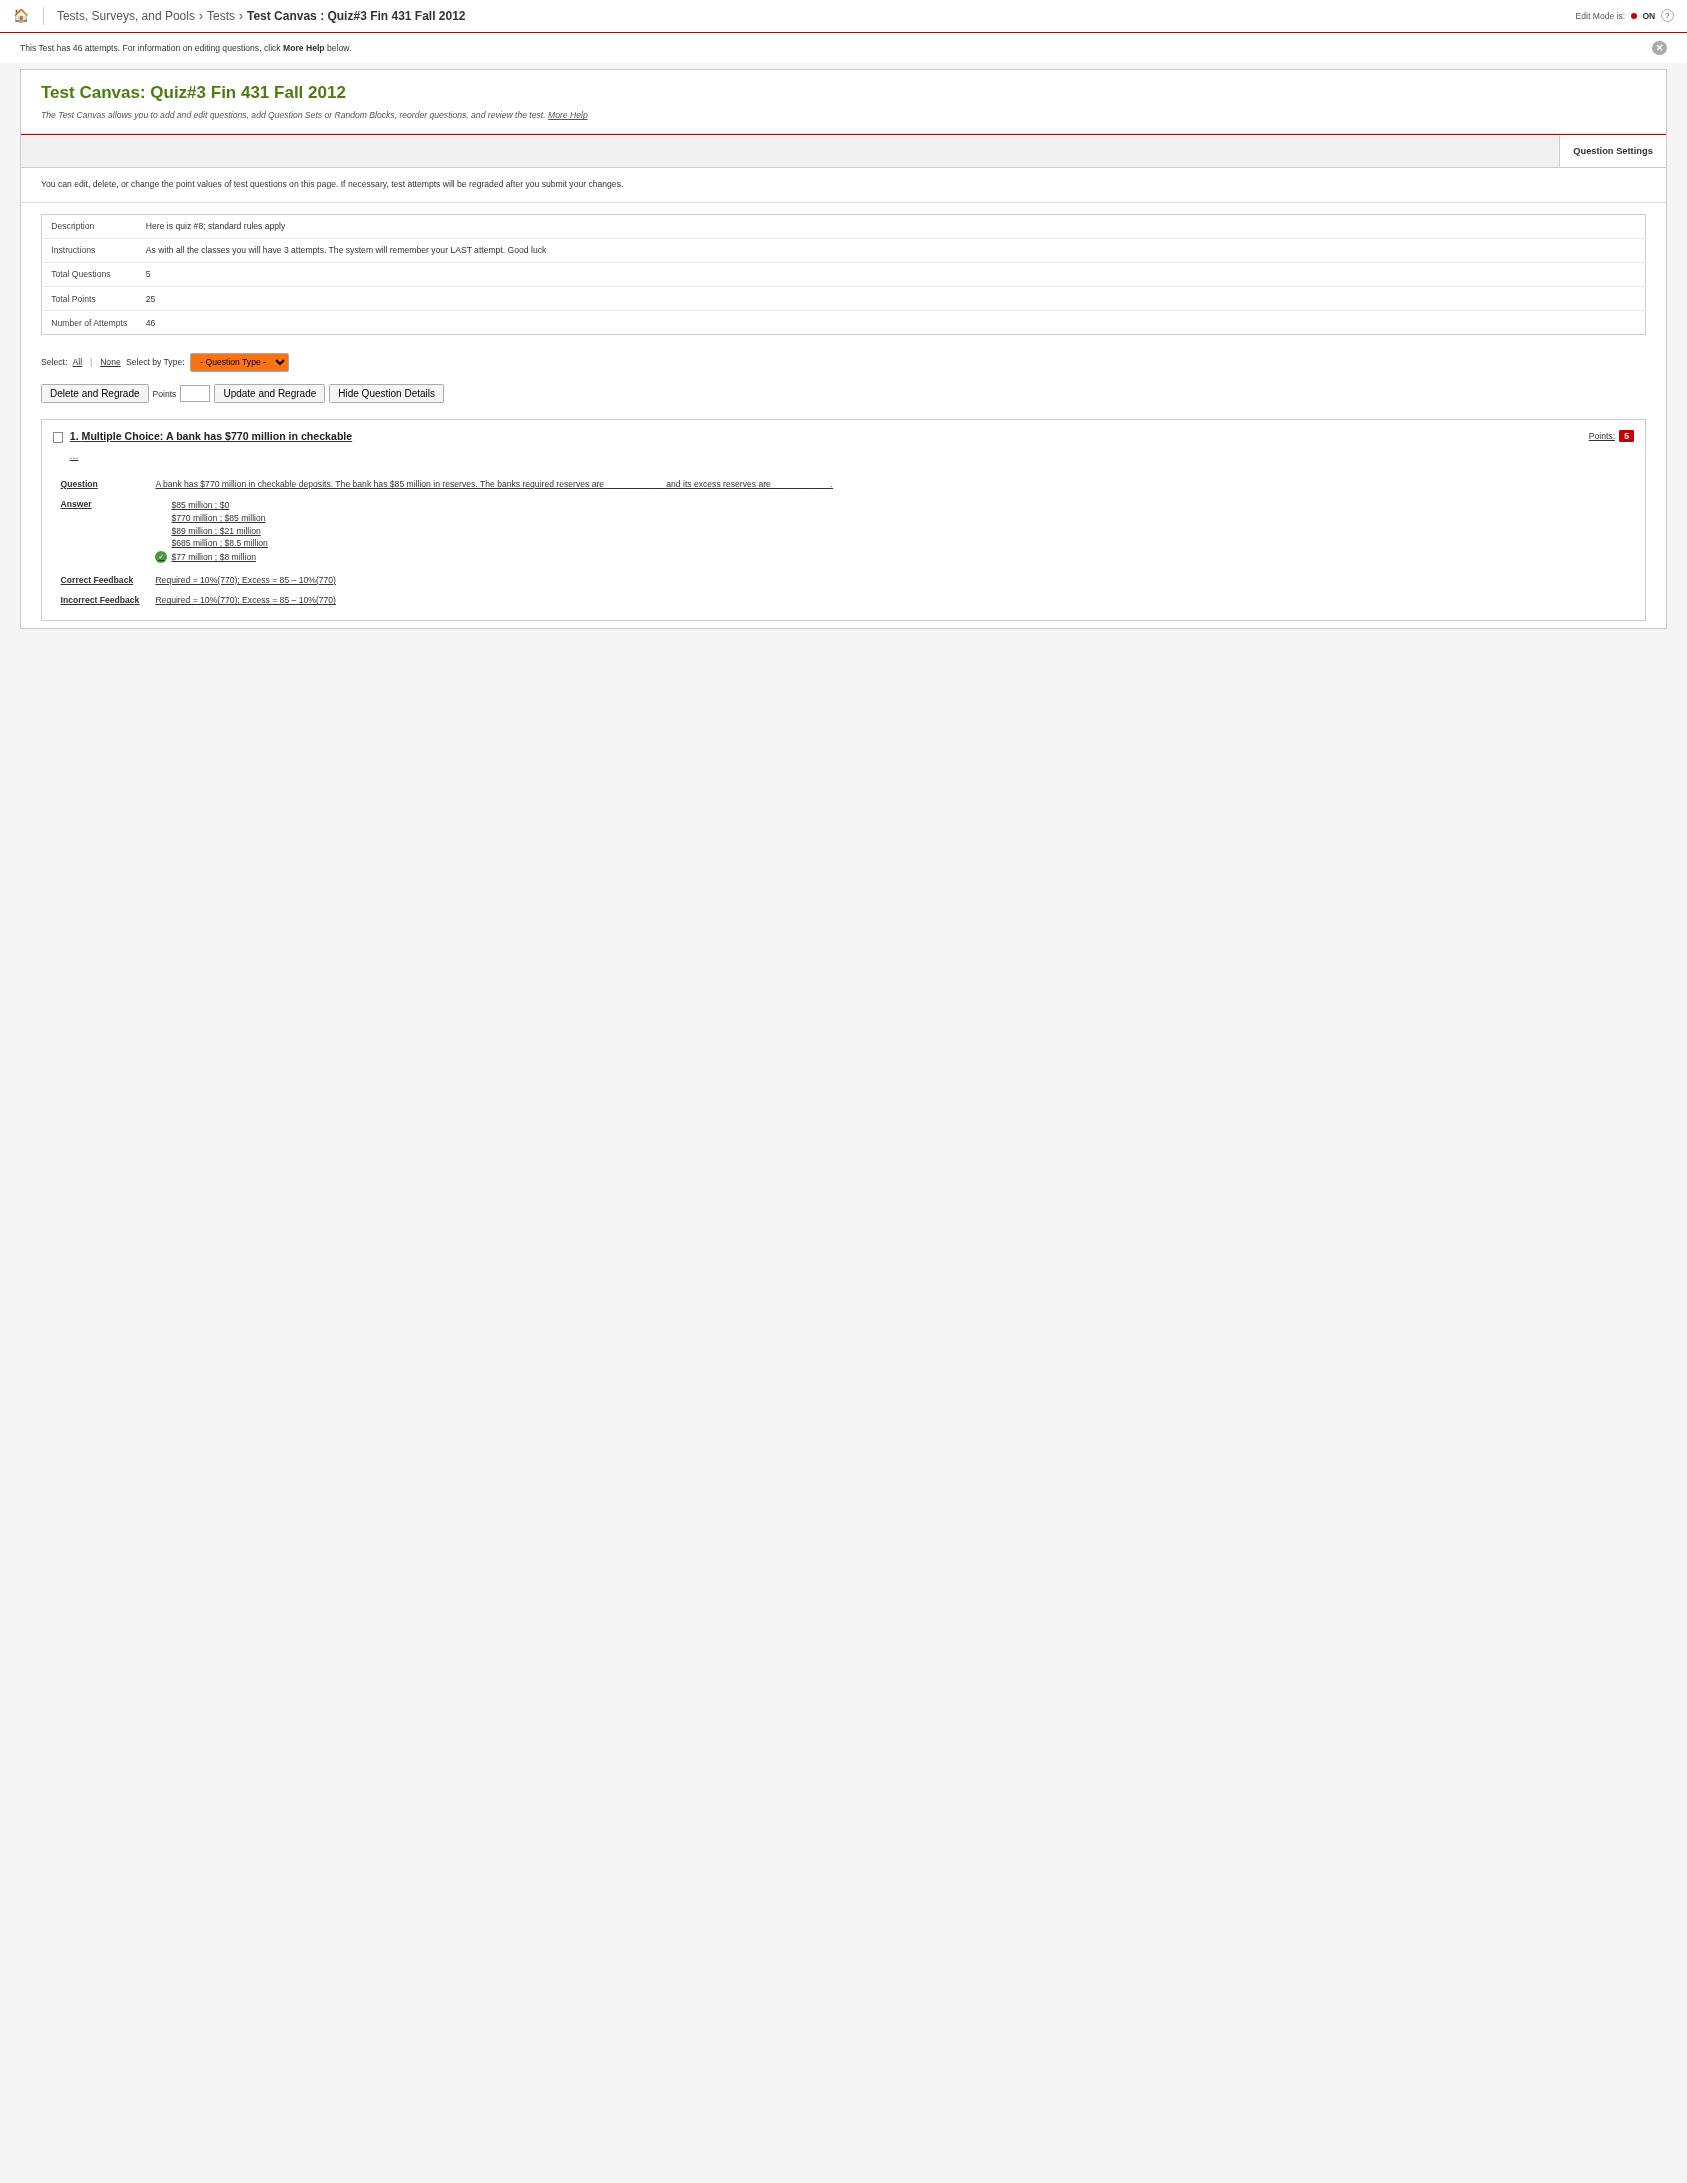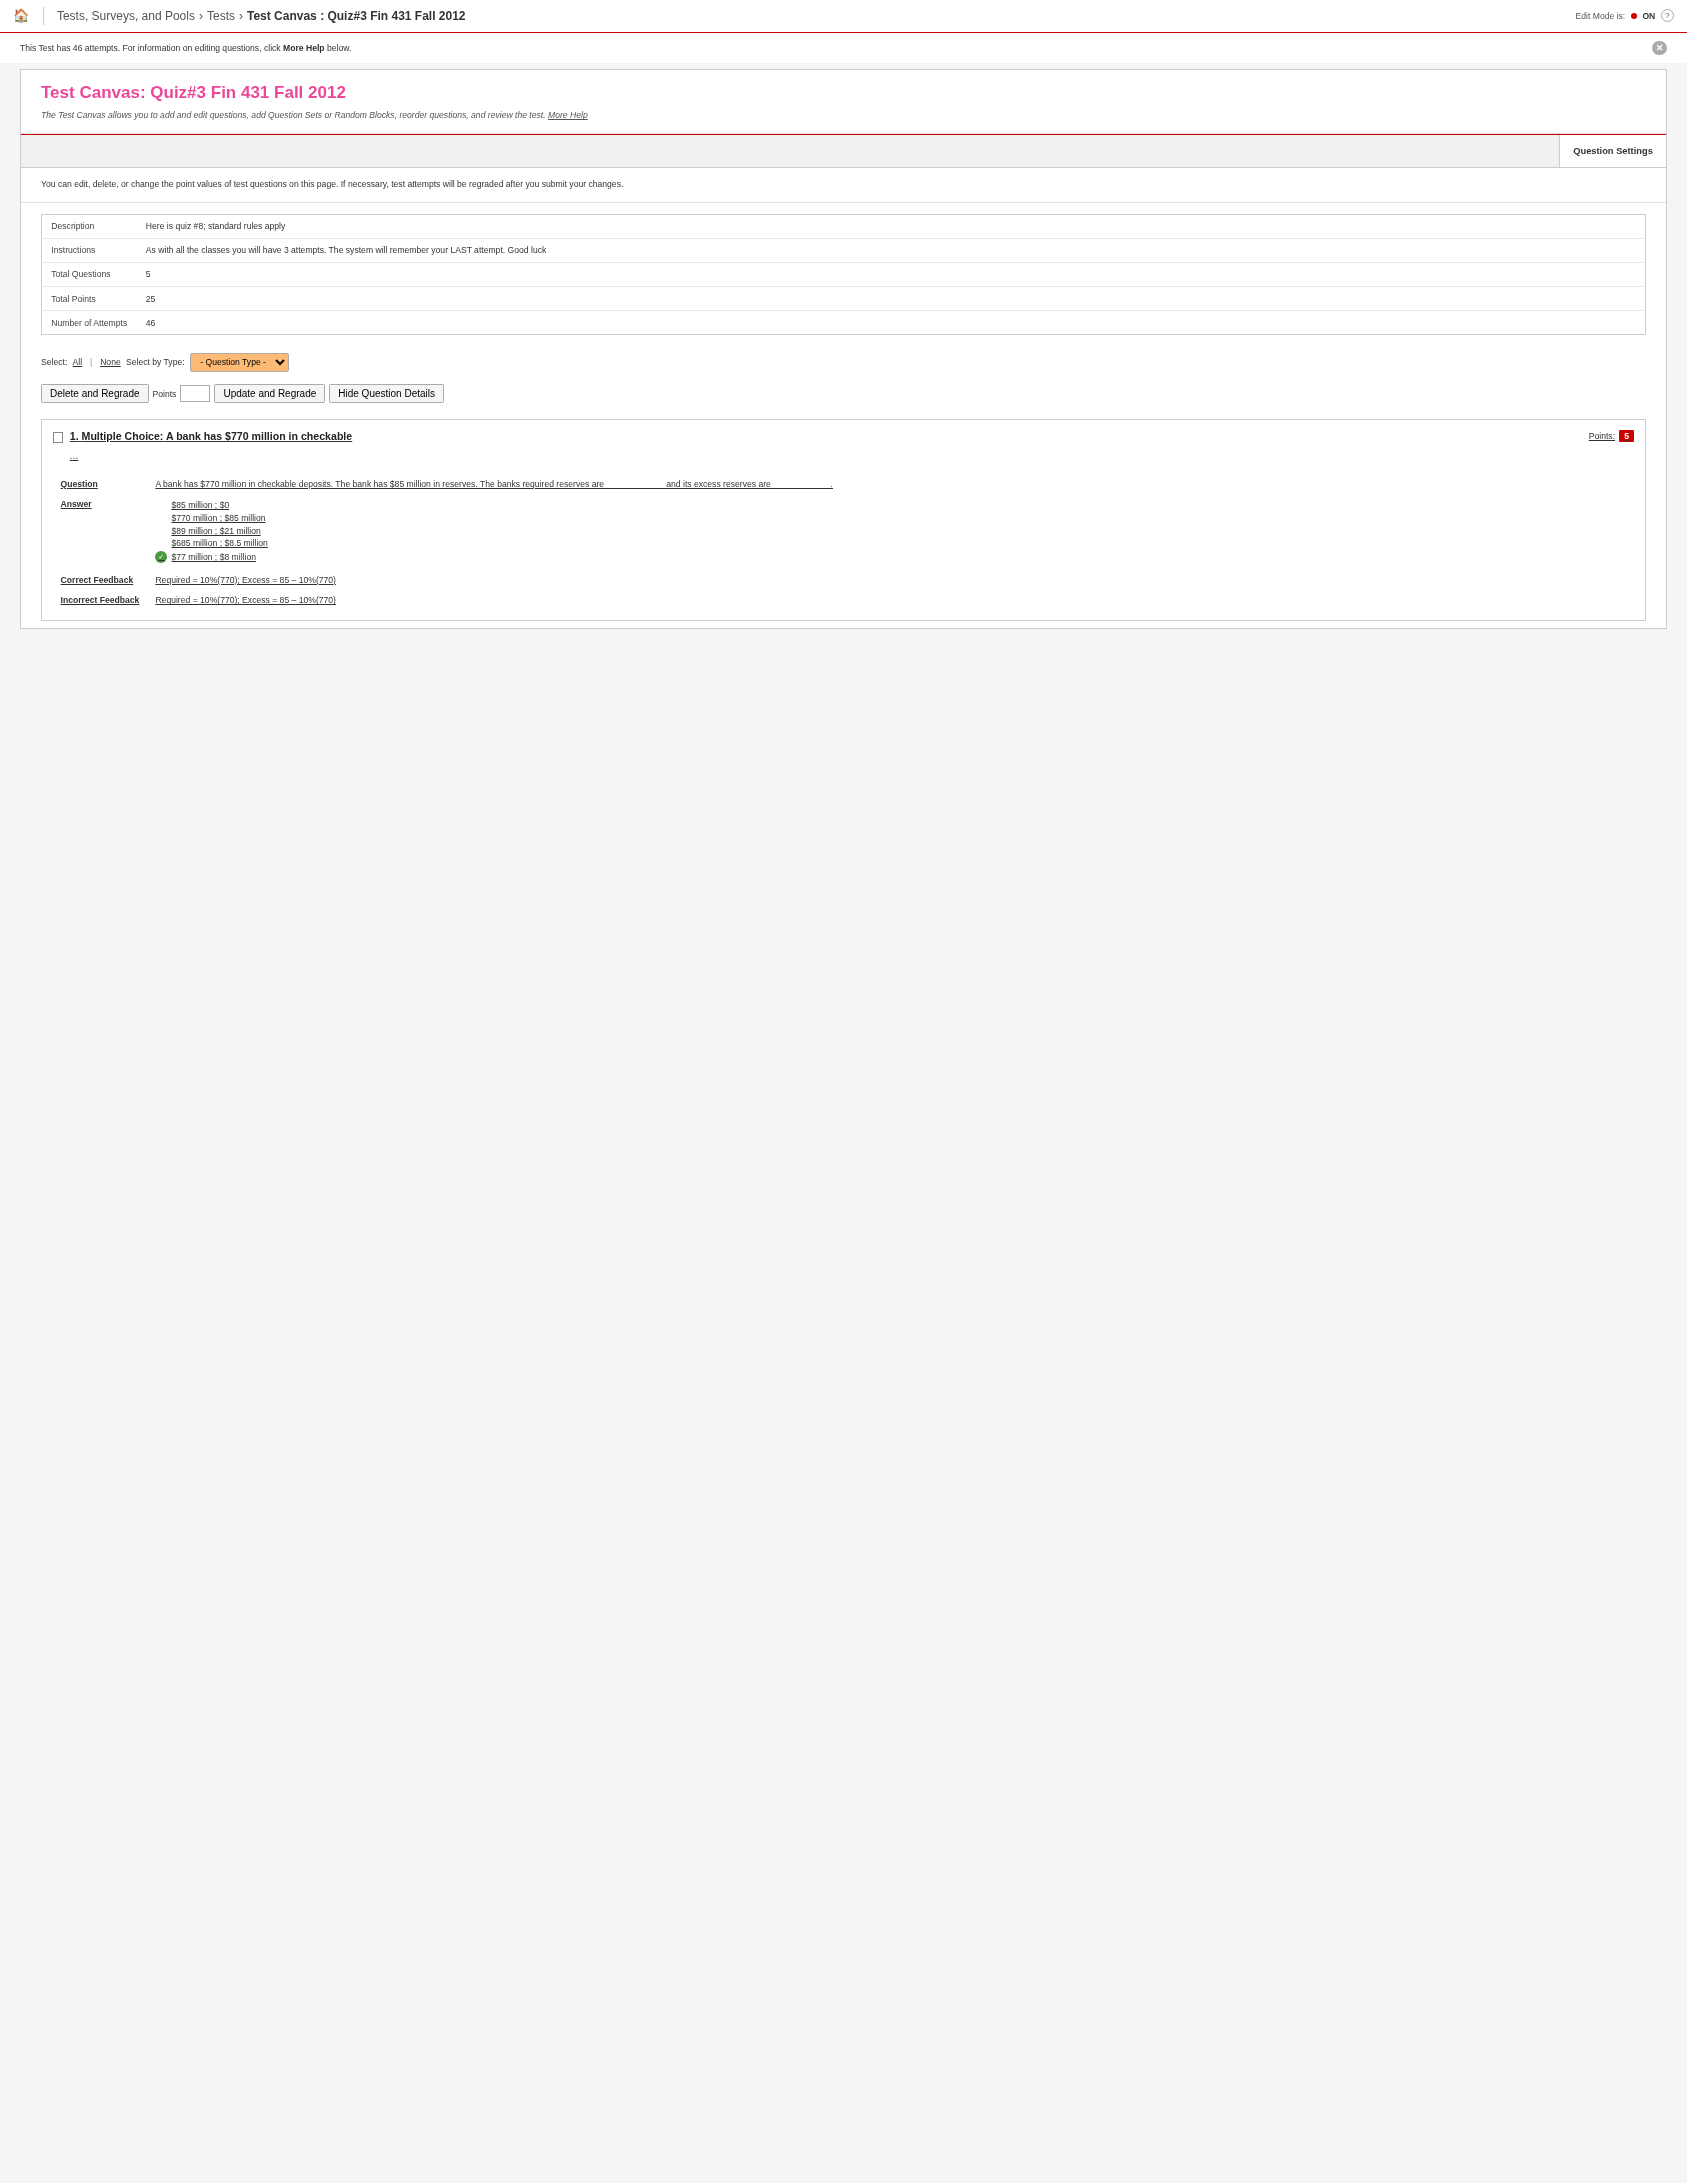--- a/index.html
+++ b/index.html
@@ -103,21 +103,21 @@
     }
 
     
     .canvas-header {
       padding: 13.2px 20px 10.6px;
       border-bottom: 0.7px solid #e0e0e0;
     }
     .canvas-title {
       font-size: 17px;
       font-weight: bold;
-      color: #ec4899;
+      color: #4d7c0f;
       margin-bottom: 6.6px;
     }
     .canvas-description {
       font-style: italic;
       color: #555;
       font-size: 8.6px;
       line-height: 1.5;
     }
     .canvas-description a {
       color: #555;
@@ -193,21 +193,21 @@
     }
     .select-separator {
       color: #999;
       margin: 0 2.6px;
     }
     .type-select {
       border: 0.7px solid #aaa;
       border-radius: 2px;
       padding: 2.6px 5.3px;
       font-size: 8.6px;
-      background: #fdba74;
+      background: #f97316;
     }
 
     
     .action-row {
       padding: 5.3px 20px 9.3px;
       display: flex;
       align-items: center;
       gap: 4px;
       font-size: 8.6px;
     }

